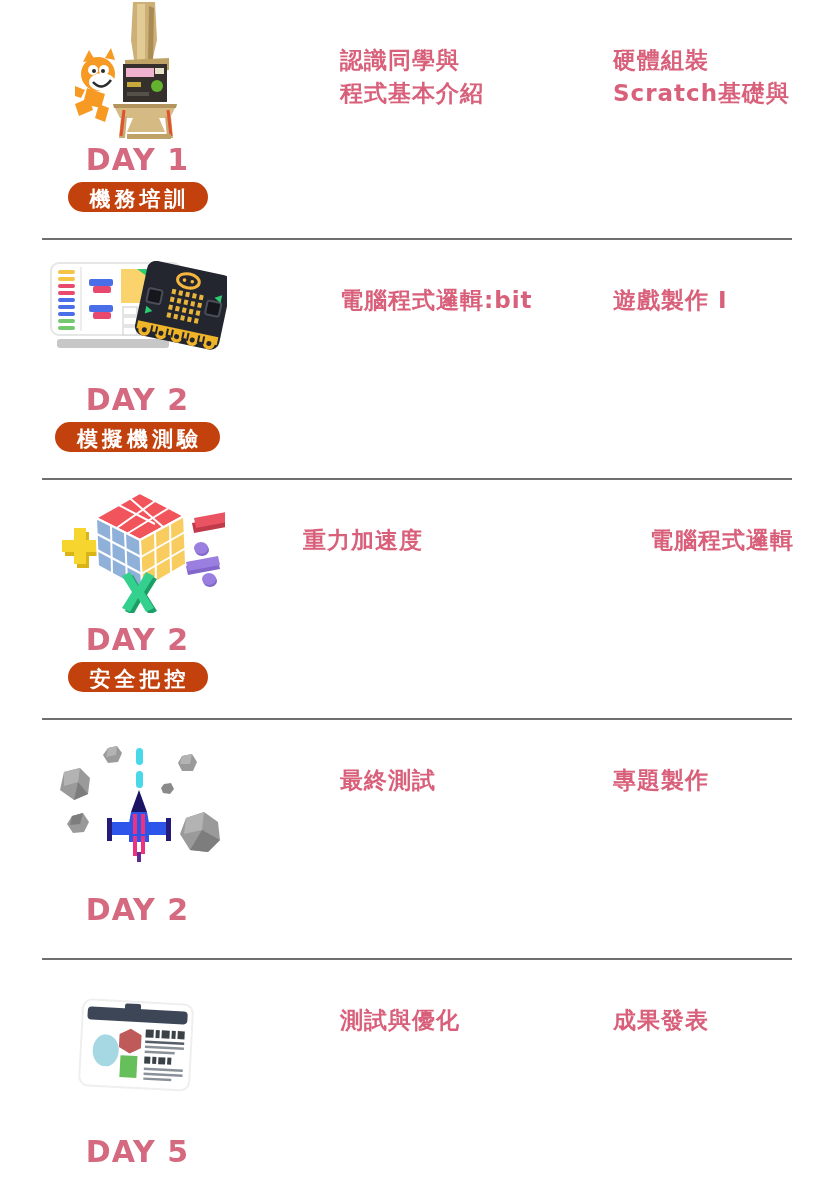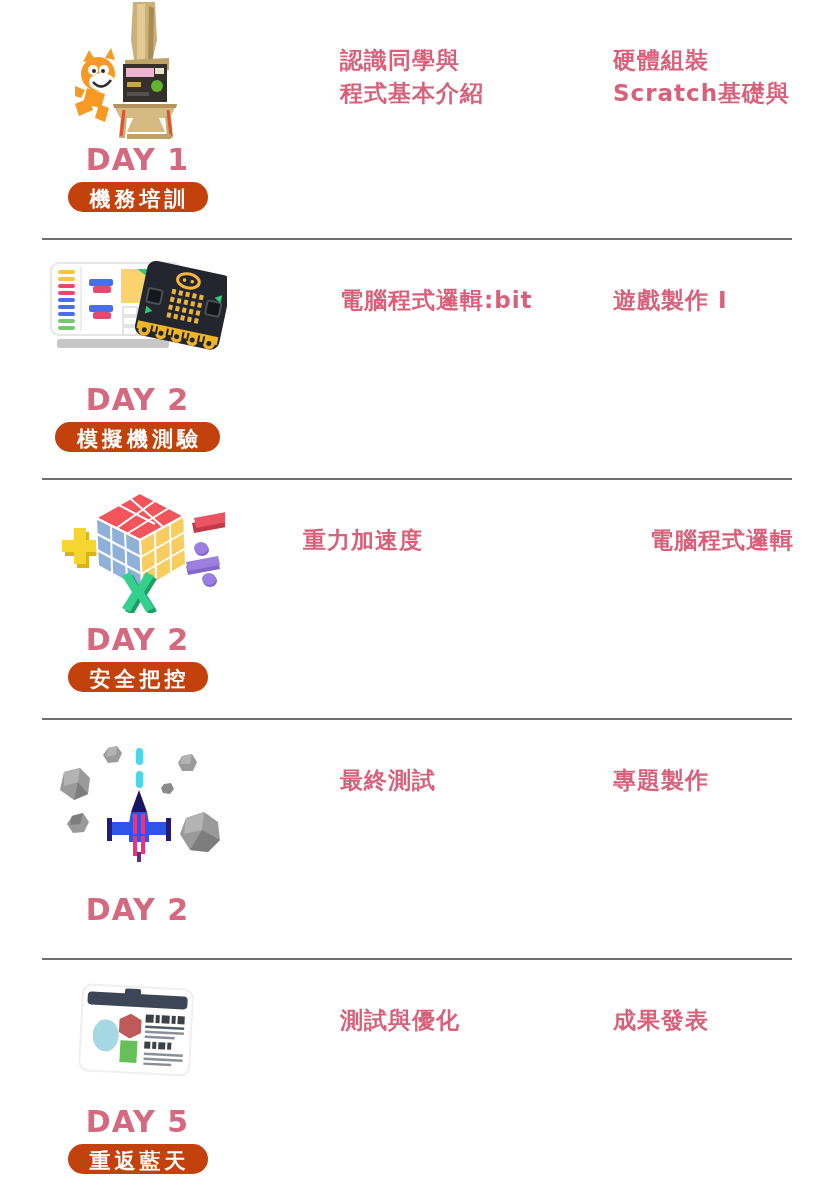--- a/index.html
+++ b/index.html
@@ -342,21 +342,20 @@
                 <rect x="84" y="60" width="7" height="7"></rect>
                 <rect x="93" y="60" width="4" height="7"></rect>
             </g>
             <rect x="70" y="71" width="39" height="2.5" fill="#8a9098"></rect>
             <rect x="70" y="76" width="39" height="2.5" fill="#8a9098"></rect>
             <rect x="70" y="81" width="28" height="2.5" fill="#8a9098"></rect>
           </g>
         </svg>
       </div>
       <div class="day">DAY 5</div>
-      <div class="badge">重返藍天</div>
     </div>
     <div class="topic mid">
       <span>測試與優化</span>
     </div>
     <div class="topic">
       <span>成果發表</span>
     </div>
   </div>
 
 </div>

